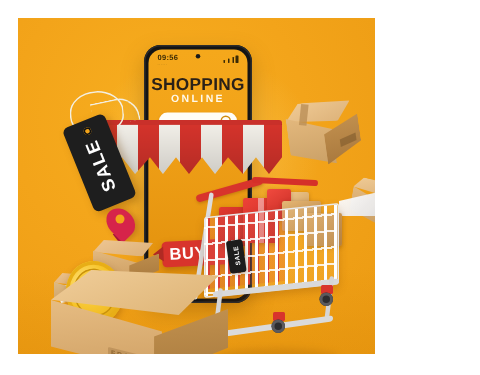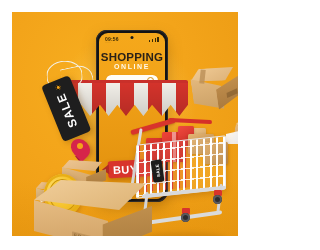--- a/index.html
+++ b/index.html
@@ -2,21 +2,21 @@
 <html><head>
 <meta charset="utf-8">
 <style>
   html,body{margin:0;padding:0;background:#ffffff;}
   body{width:250px;height:250px;overflow:hidden;font-family:"Liberation Sans",sans-serif;}
   #stage{position:relative;width:250px;height:250px;background:#ffffff;}
 
   
   #panel{position:absolute;left:12px;top:12px;width:226px;height:224px;
          background:radial-gradient(ellipse at 38% 30%, #f7ae1f 0%, #f3a41a 45%, #eb9a12 100%);
-         overflow:hidden;}
+         overflow:hidden;padding-left:20px;}
   #panel .glow{position:absolute;left:18%;top:10%;width:64%;height:62%;
          background:radial-gradient(ellipse at center, rgba(255,214,110,.55) 0%, rgba(255,214,110,0) 70%);}
   .floor{position:absolute;left:0;right:0;bottom:0;height:58px;
          background:linear-gradient(180deg, rgba(226,146,12,.0) 0%, rgba(219,138,8,.35) 100%);}
 
   
   #phone{position:absolute;left:84px;top:18px;width:72px;height:172px;
          background:#141414;border-radius:11px;
          box-shadow:0 6px 14px rgba(120,72,0,.35), inset 0 0 0 1px #2c2c2c;}
   #phone .screen{position:absolute;left:3px;top:3px;right:3px;bottom:3px;border-radius:9px;

